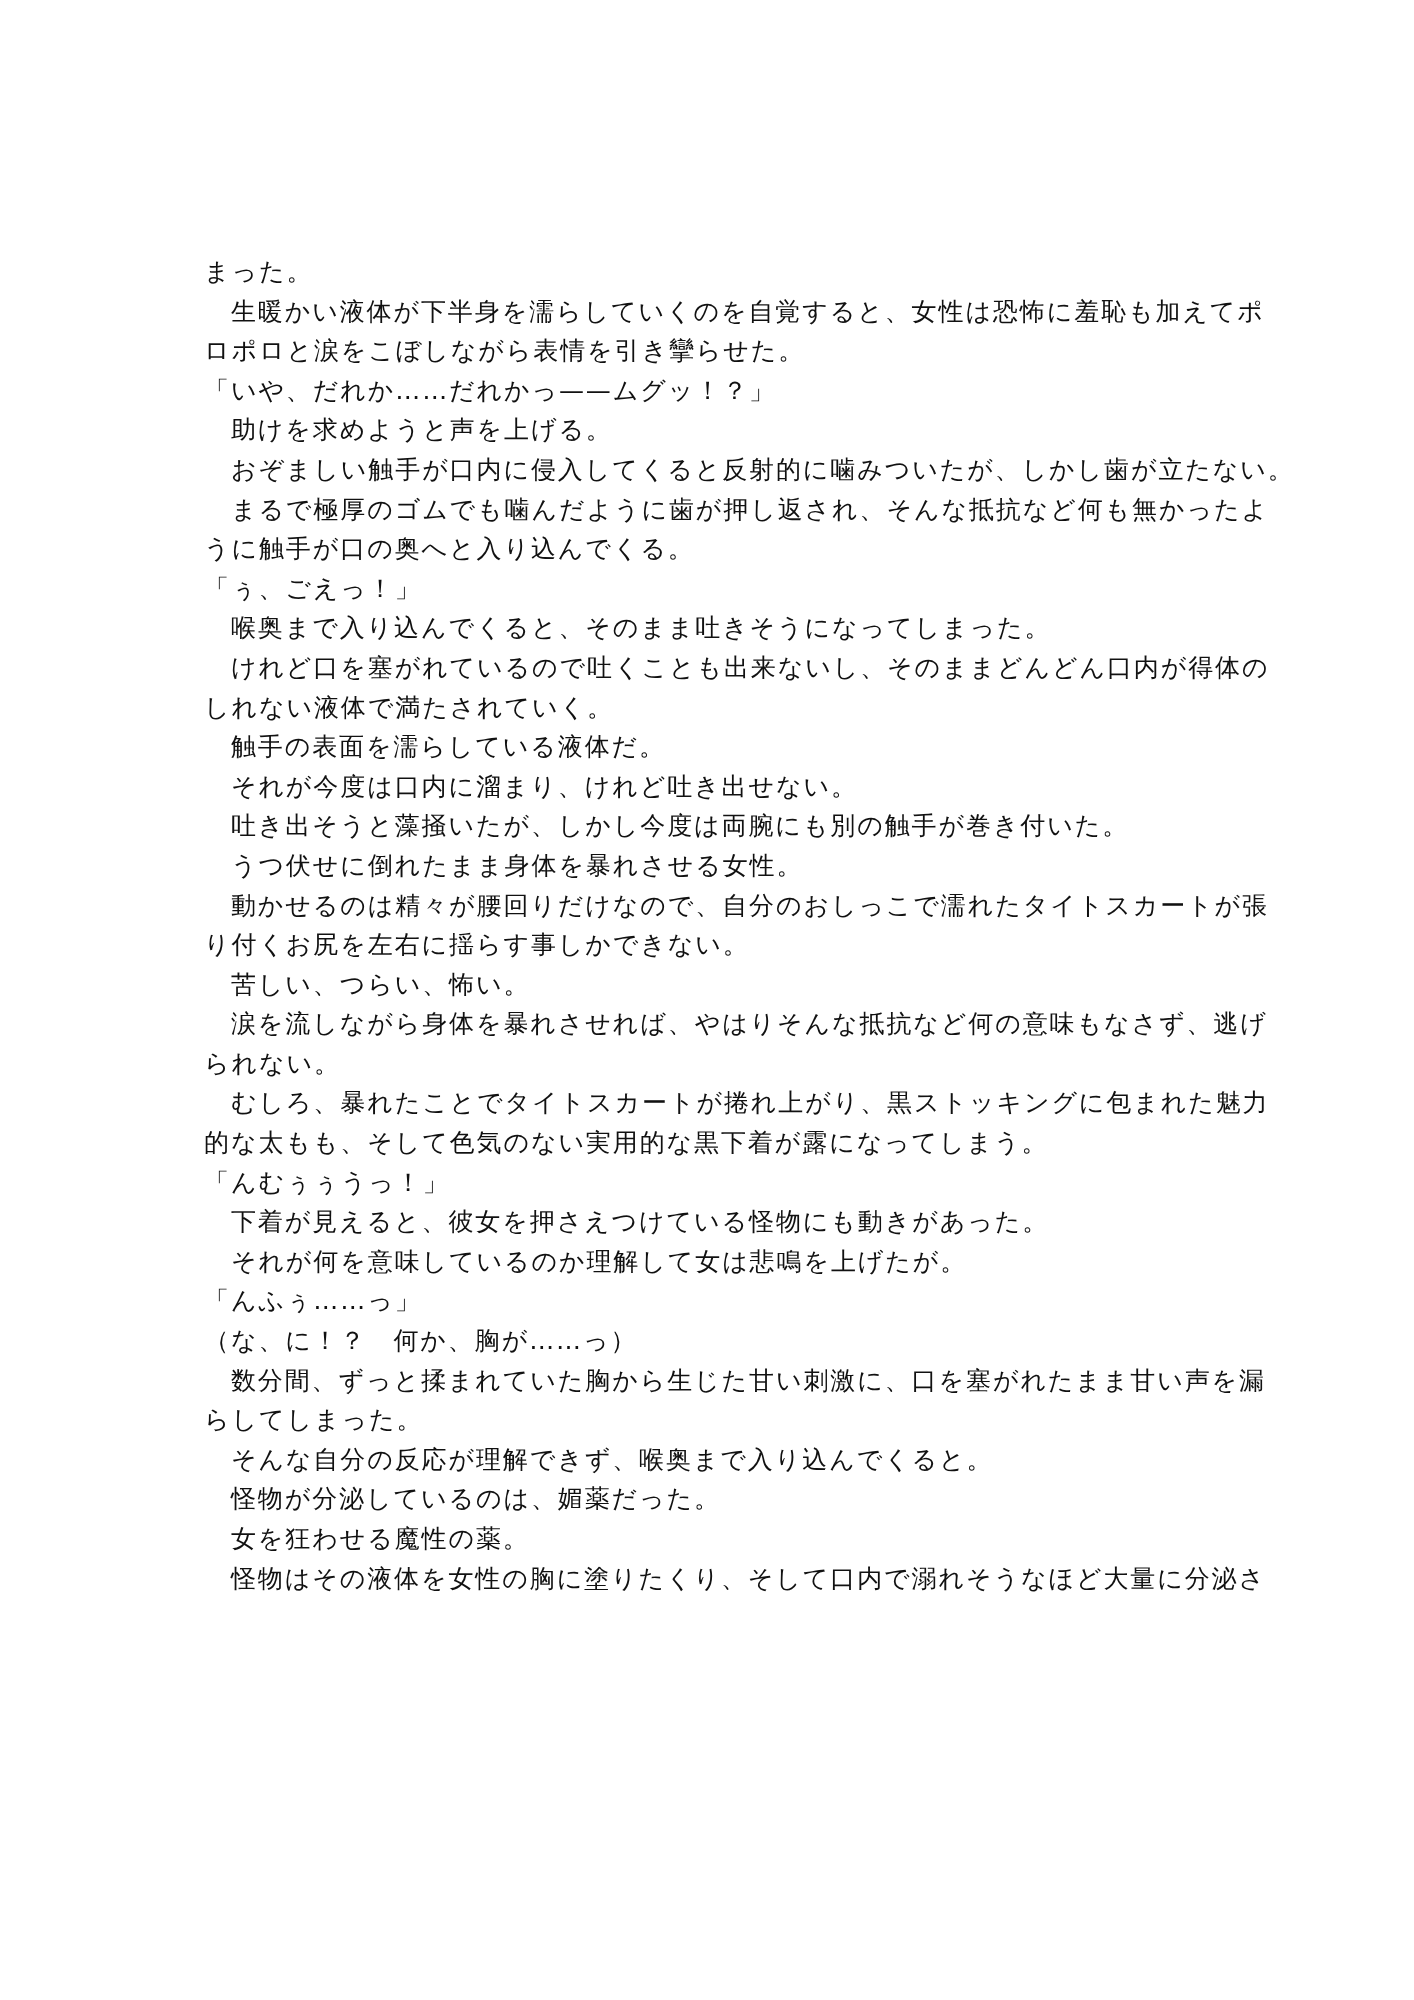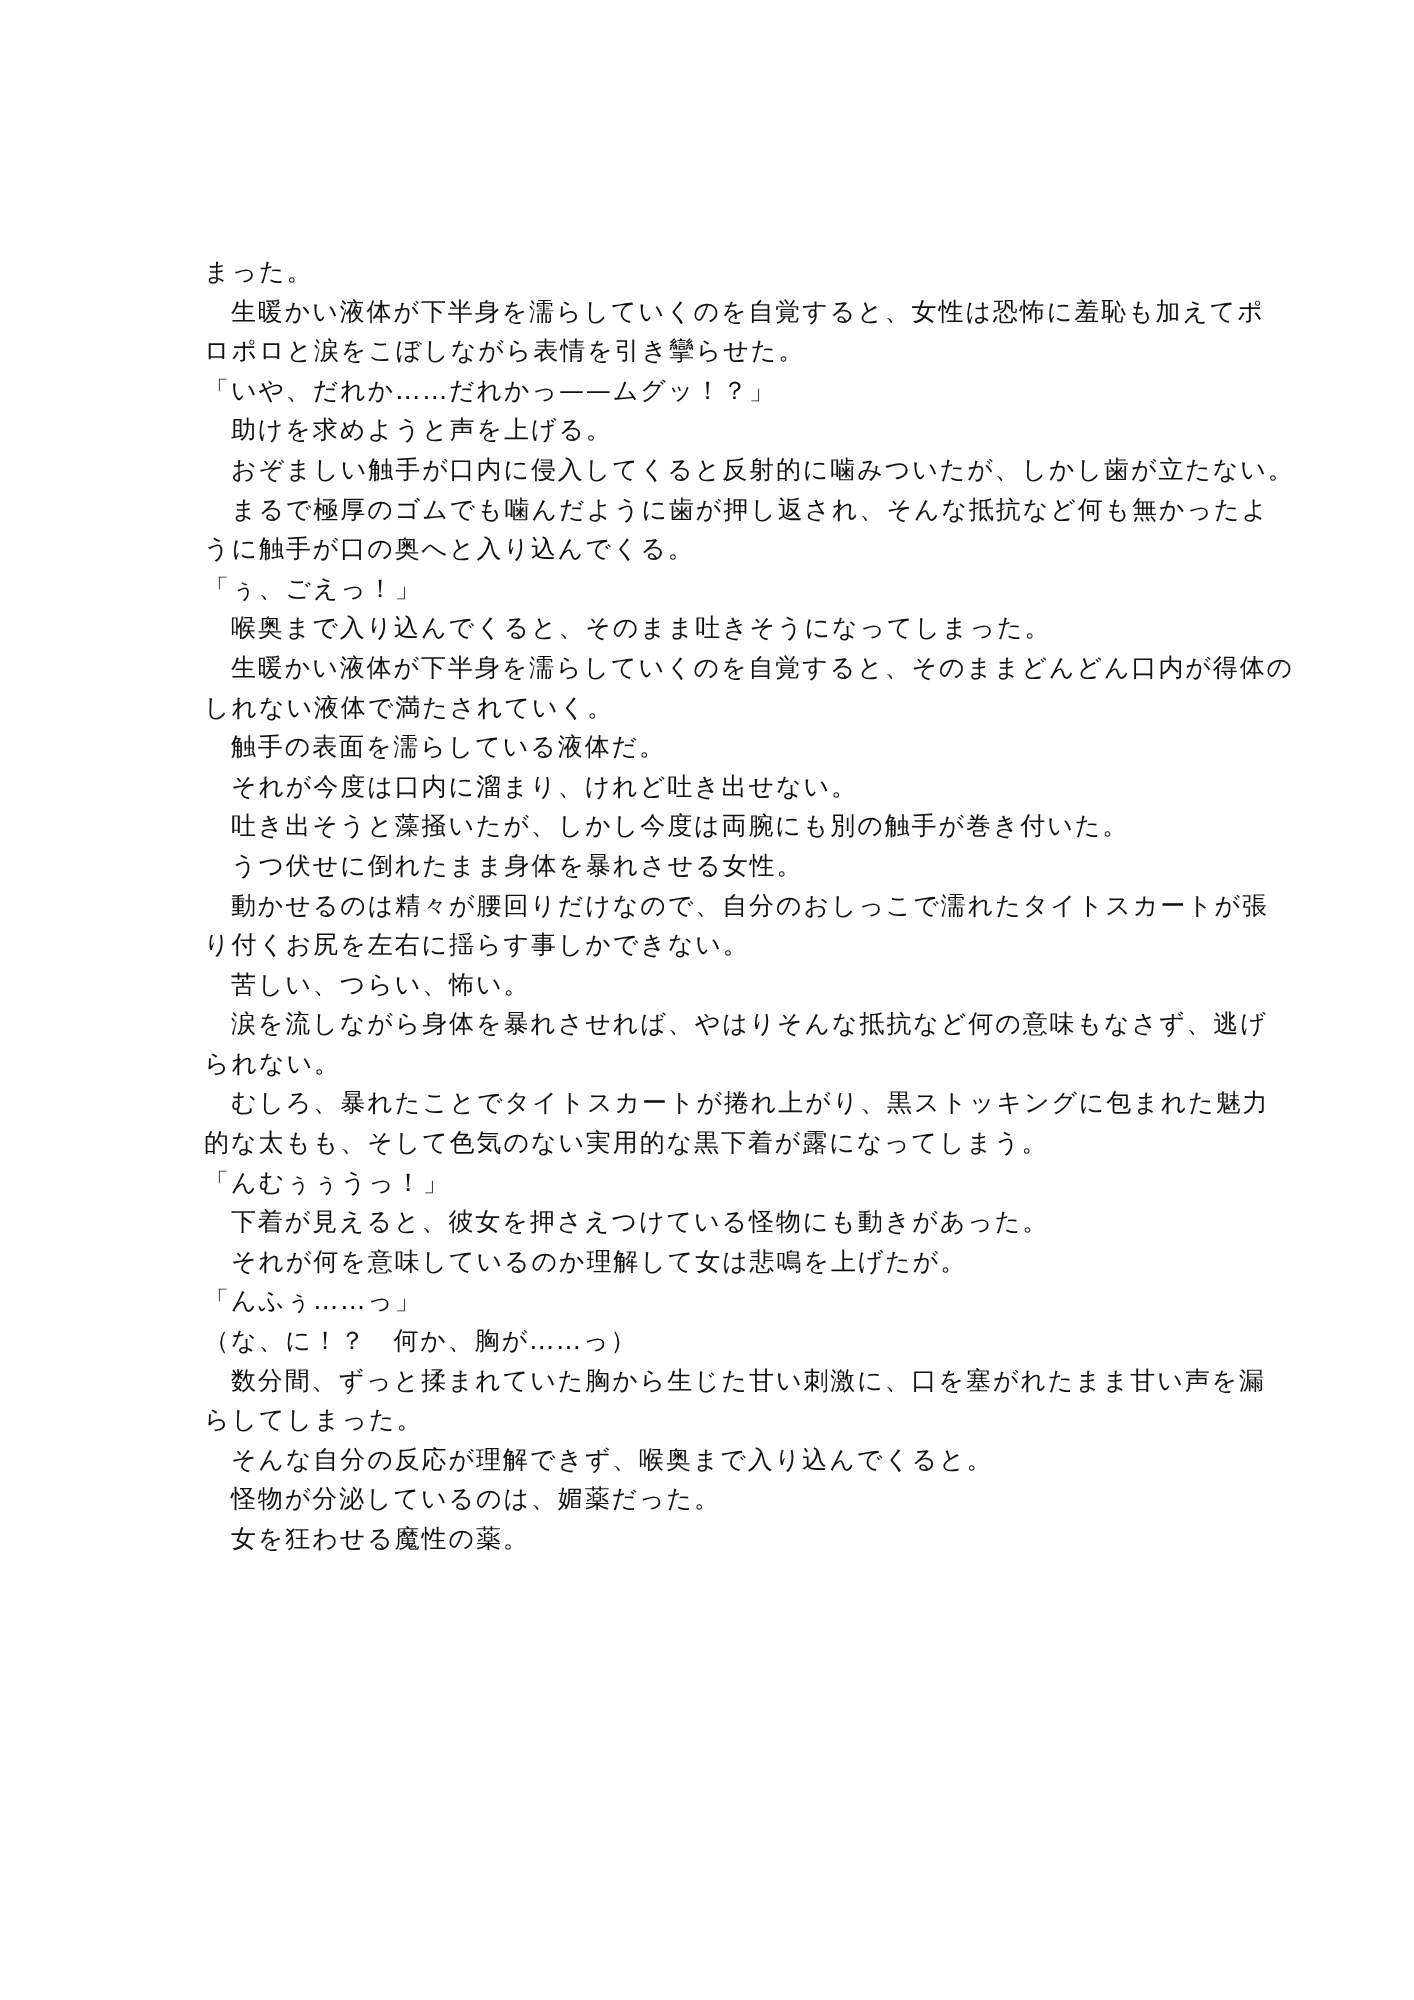--- a/index.html
+++ b/index.html
@@ -46,21 +46,21 @@
     <div class="line">まった。</div>
     <div class="line">　生暖かい液体が下半身を濡らしていくのを自覚すると、女性は恐怖に羞恥も加えてポ</div>
     <div class="line">ロポロと涙をこぼしながら表情を引き攣らせた。</div>
     <div class="line">「いや、だれか……だれかっ——ムグッ！？」</div>
     <div class="line">　助けを求めようと声を上げる。</div>
     <div class="line">　おぞましい触手が口内に侵入してくると反射的に噛みついたが、しかし歯が立たない。</div>
     <div class="line">　まるで極厚のゴムでも噛んだように歯が押し返され、そんな抵抗など何も無かったよ</div>
     <div class="line">うに触手が口の奥へと入り込んでくる。</div>
     <div class="line">「ぅ、ごえっ！」</div>
     <div class="line">　喉奥まで入り込んでくると、そのまま吐きそうになってしまった。</div>
-    <div class="line">　生暖かい液体が下半身を濡らしていくのを自覚すると、そのままどんどん口内が得体の</div>
+    <div class="line">　けれど口を塞がれているので吐くことも出来ないし、そのままどんどん口内が得体の</div>
     <div class="line">しれない液体で満たされていく。</div>
     <div class="line">　触手の表面を濡らしている液体だ。</div>
     <div class="line">　それが今度は口内に溜まり、けれど吐き出せない。</div>
     <div class="line">　吐き出そうと藻掻いたが、しかし今度は両腕にも別の触手が巻き付いた。</div>
     <div class="line">　うつ伏せに倒れたまま身体を暴れさせる女性。</div>
     <div class="line">　動かせるのは精々が腰回りだけなので、自分のおしっこで濡れたタイトスカートが張</div>
     <div class="line">り付くお尻を左右に揺らす事しかできない。</div>
     <div class="line">　苦しい、つらい、怖い。</div>
     <div class="line">　涙を流しながら身体を暴れさせれば、やはりそんな抵抗など何の意味もなさず、逃げ</div>
     <div class="line">られない。</div>
@@ -69,14 +69,15 @@
     <div class="line">「んむぅぅうっ！」</div>
     <div class="line">　下着が見えると、彼女を押さえつけている怪物にも動きがあった。</div>
     <div class="line">　それが何を意味しているのか理解して女は悲鳴を上げたが。</div>
     <div class="line">「んふぅ……っ」</div>
     <div class="line">（な、に！？　何か、胸が……っ）</div>
     <div class="line">　数分間、ずっと揉まれていた胸から生じた甘い刺激に、口を塞がれたまま甘い声を漏</div>
     <div class="line">らしてしまった。</div>
     <div class="line">　そんな自分の反応が理解できず、喉奥まで入り込んでくると。</div>
     <div class="line">　怪物が分泌しているのは、媚薬だった。</div>
     <div class="line">　女を狂わせる魔性の薬。</div>
+    <div class="line">　怪物はその液体を女性の胸に塗りたくり、そして口内で溺れそうなほど大量に分泌さ</div>
   </div>
 </div>
 
 </body></html>

